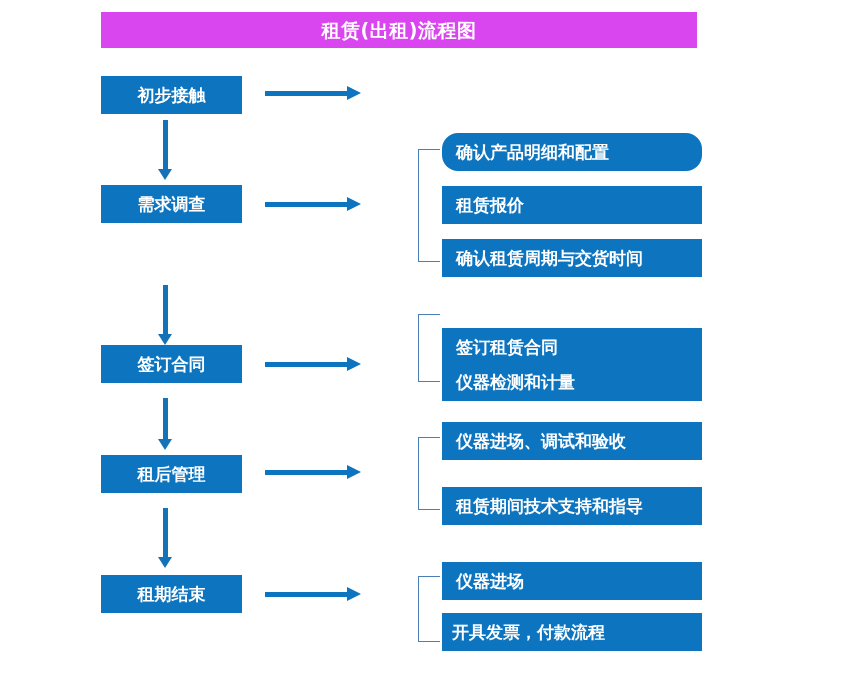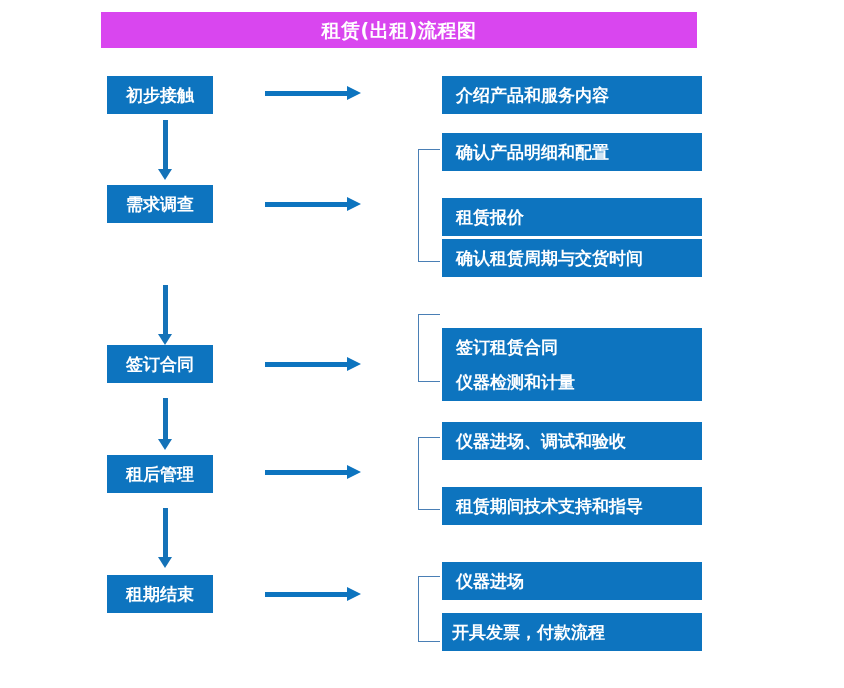--- a/index.html
+++ b/index.html
@@ -41,22 +41,22 @@
   
   .node {
     position: absolute;
     background: #0d74bf;
     color: #ffffff;
     font-weight: 700;
     display: flex;
     align-items: center;
   }
   .node.left {
-    left: 107px;
-    width: 106px;
+    left: 101px;
+    width: 141px;
     height: 38px;
     justify-content: center;
     font-size: 17px;
   }
   .node.right {
     left: 442px;
     width: 260px;
     height: 38px;
     justify-content: flex-start;
     padding-left: 14px;
@@ -133,38 +133,37 @@
 
   <div class="title-bar">租赁(出租)流程图</div>
 
   <div class="node left" style="top:76px;">初步接触</div>
 
   <div class="h-arrow" style="top:86px;">
     <span class="shaft"></span>
     <span class="head"></span>
   </div>
 
-  <div class="node right" style="top:76px;">介绍产品和服务内容</div>
 
   <div class="v-arrow" style="top:120px;height:60px;">
     <span class="shaft"></span>
     <span class="head"></span>
   </div>
 
   <div class="node left" style="top:185px;">需求调查</div>
 
   <div class="h-arrow" style="top:197px;">
     <span class="shaft"></span>
     <span class="head"></span>
   </div>
 
   <div class="bracket" style="top:149px;height:113px;"></div>
 
-  <div class="node right" style="top:133px;">确认产品明细和配置</div>
-  <div class="node right" style="top:198px;">租赁报价</div>
+  <div class="node right" style="top:133px;border-radius:16px;">确认产品明细和配置</div>
+  <div class="node right" style="top:186px;">租赁报价</div>
   <div class="node right" style="top:239px;">确认租赁周期与交货时间</div>
 
   <div class="v-arrow" style="top:285px;height:60px;">
     <span class="shaft"></span>
     <span class="head"></span>
   </div>
 
   <div class="node left" style="top:345px;">签订合同</div>
 
   <div class="h-arrow" style="top:357px;">

